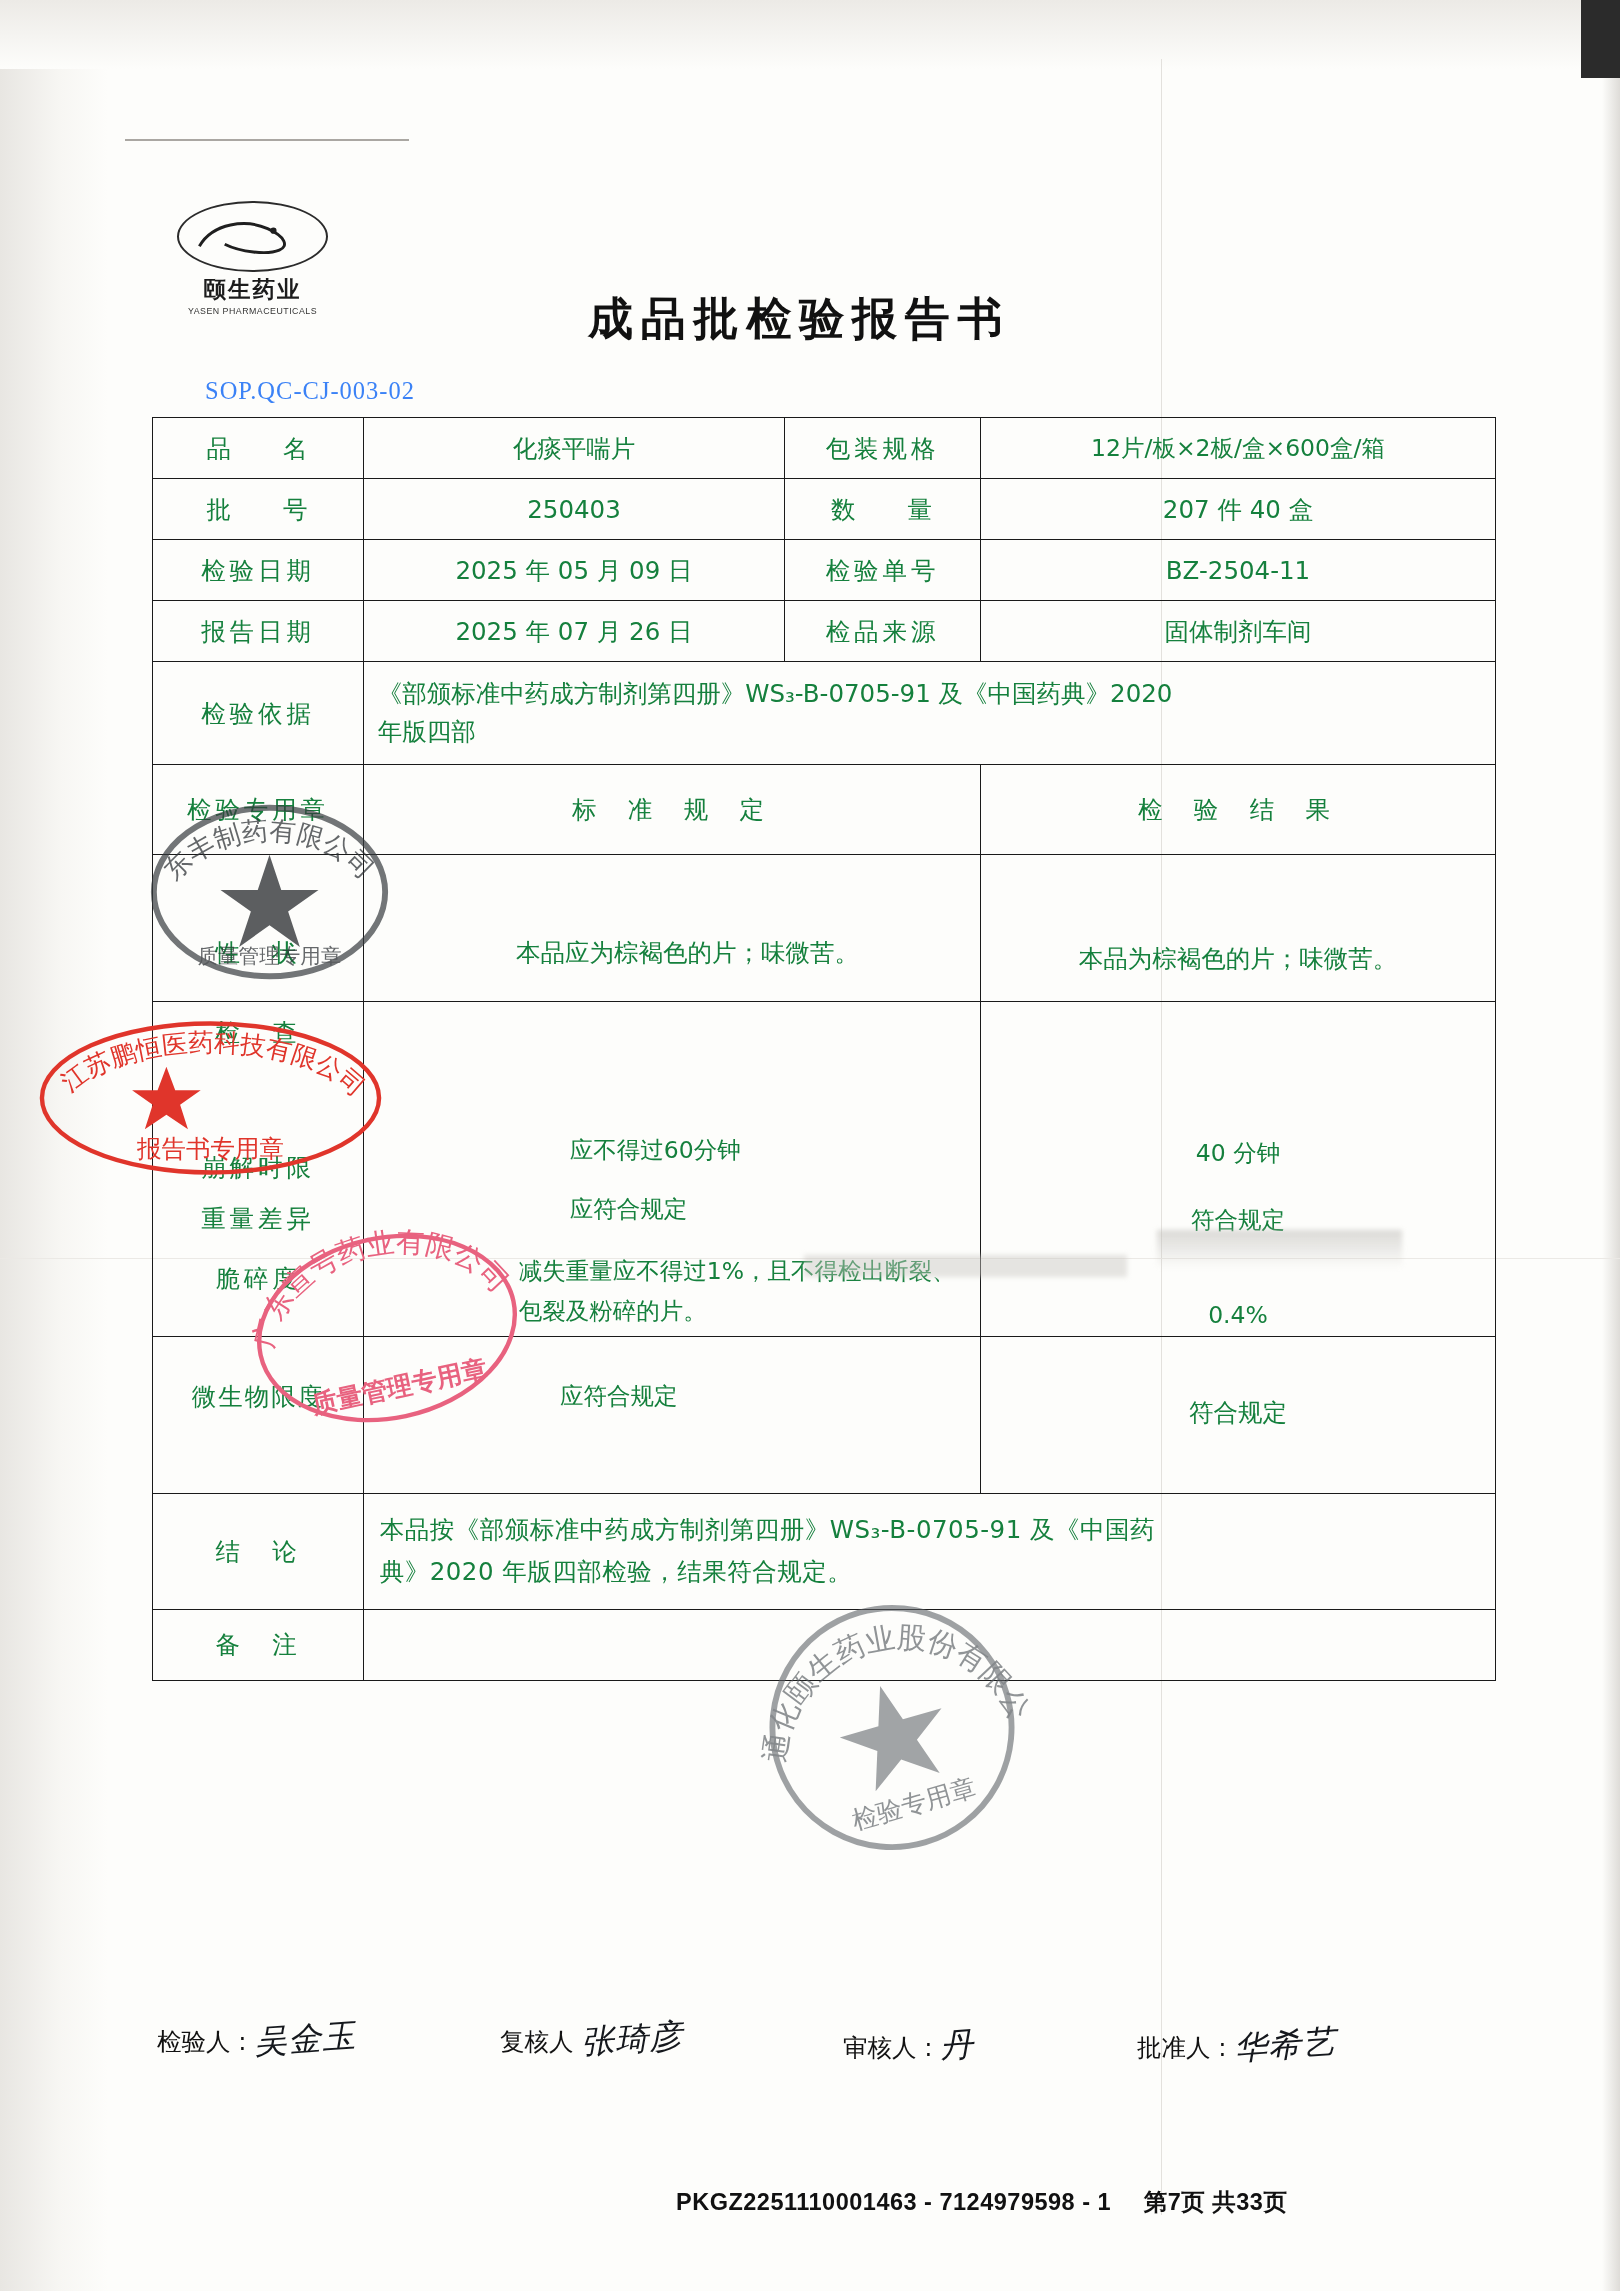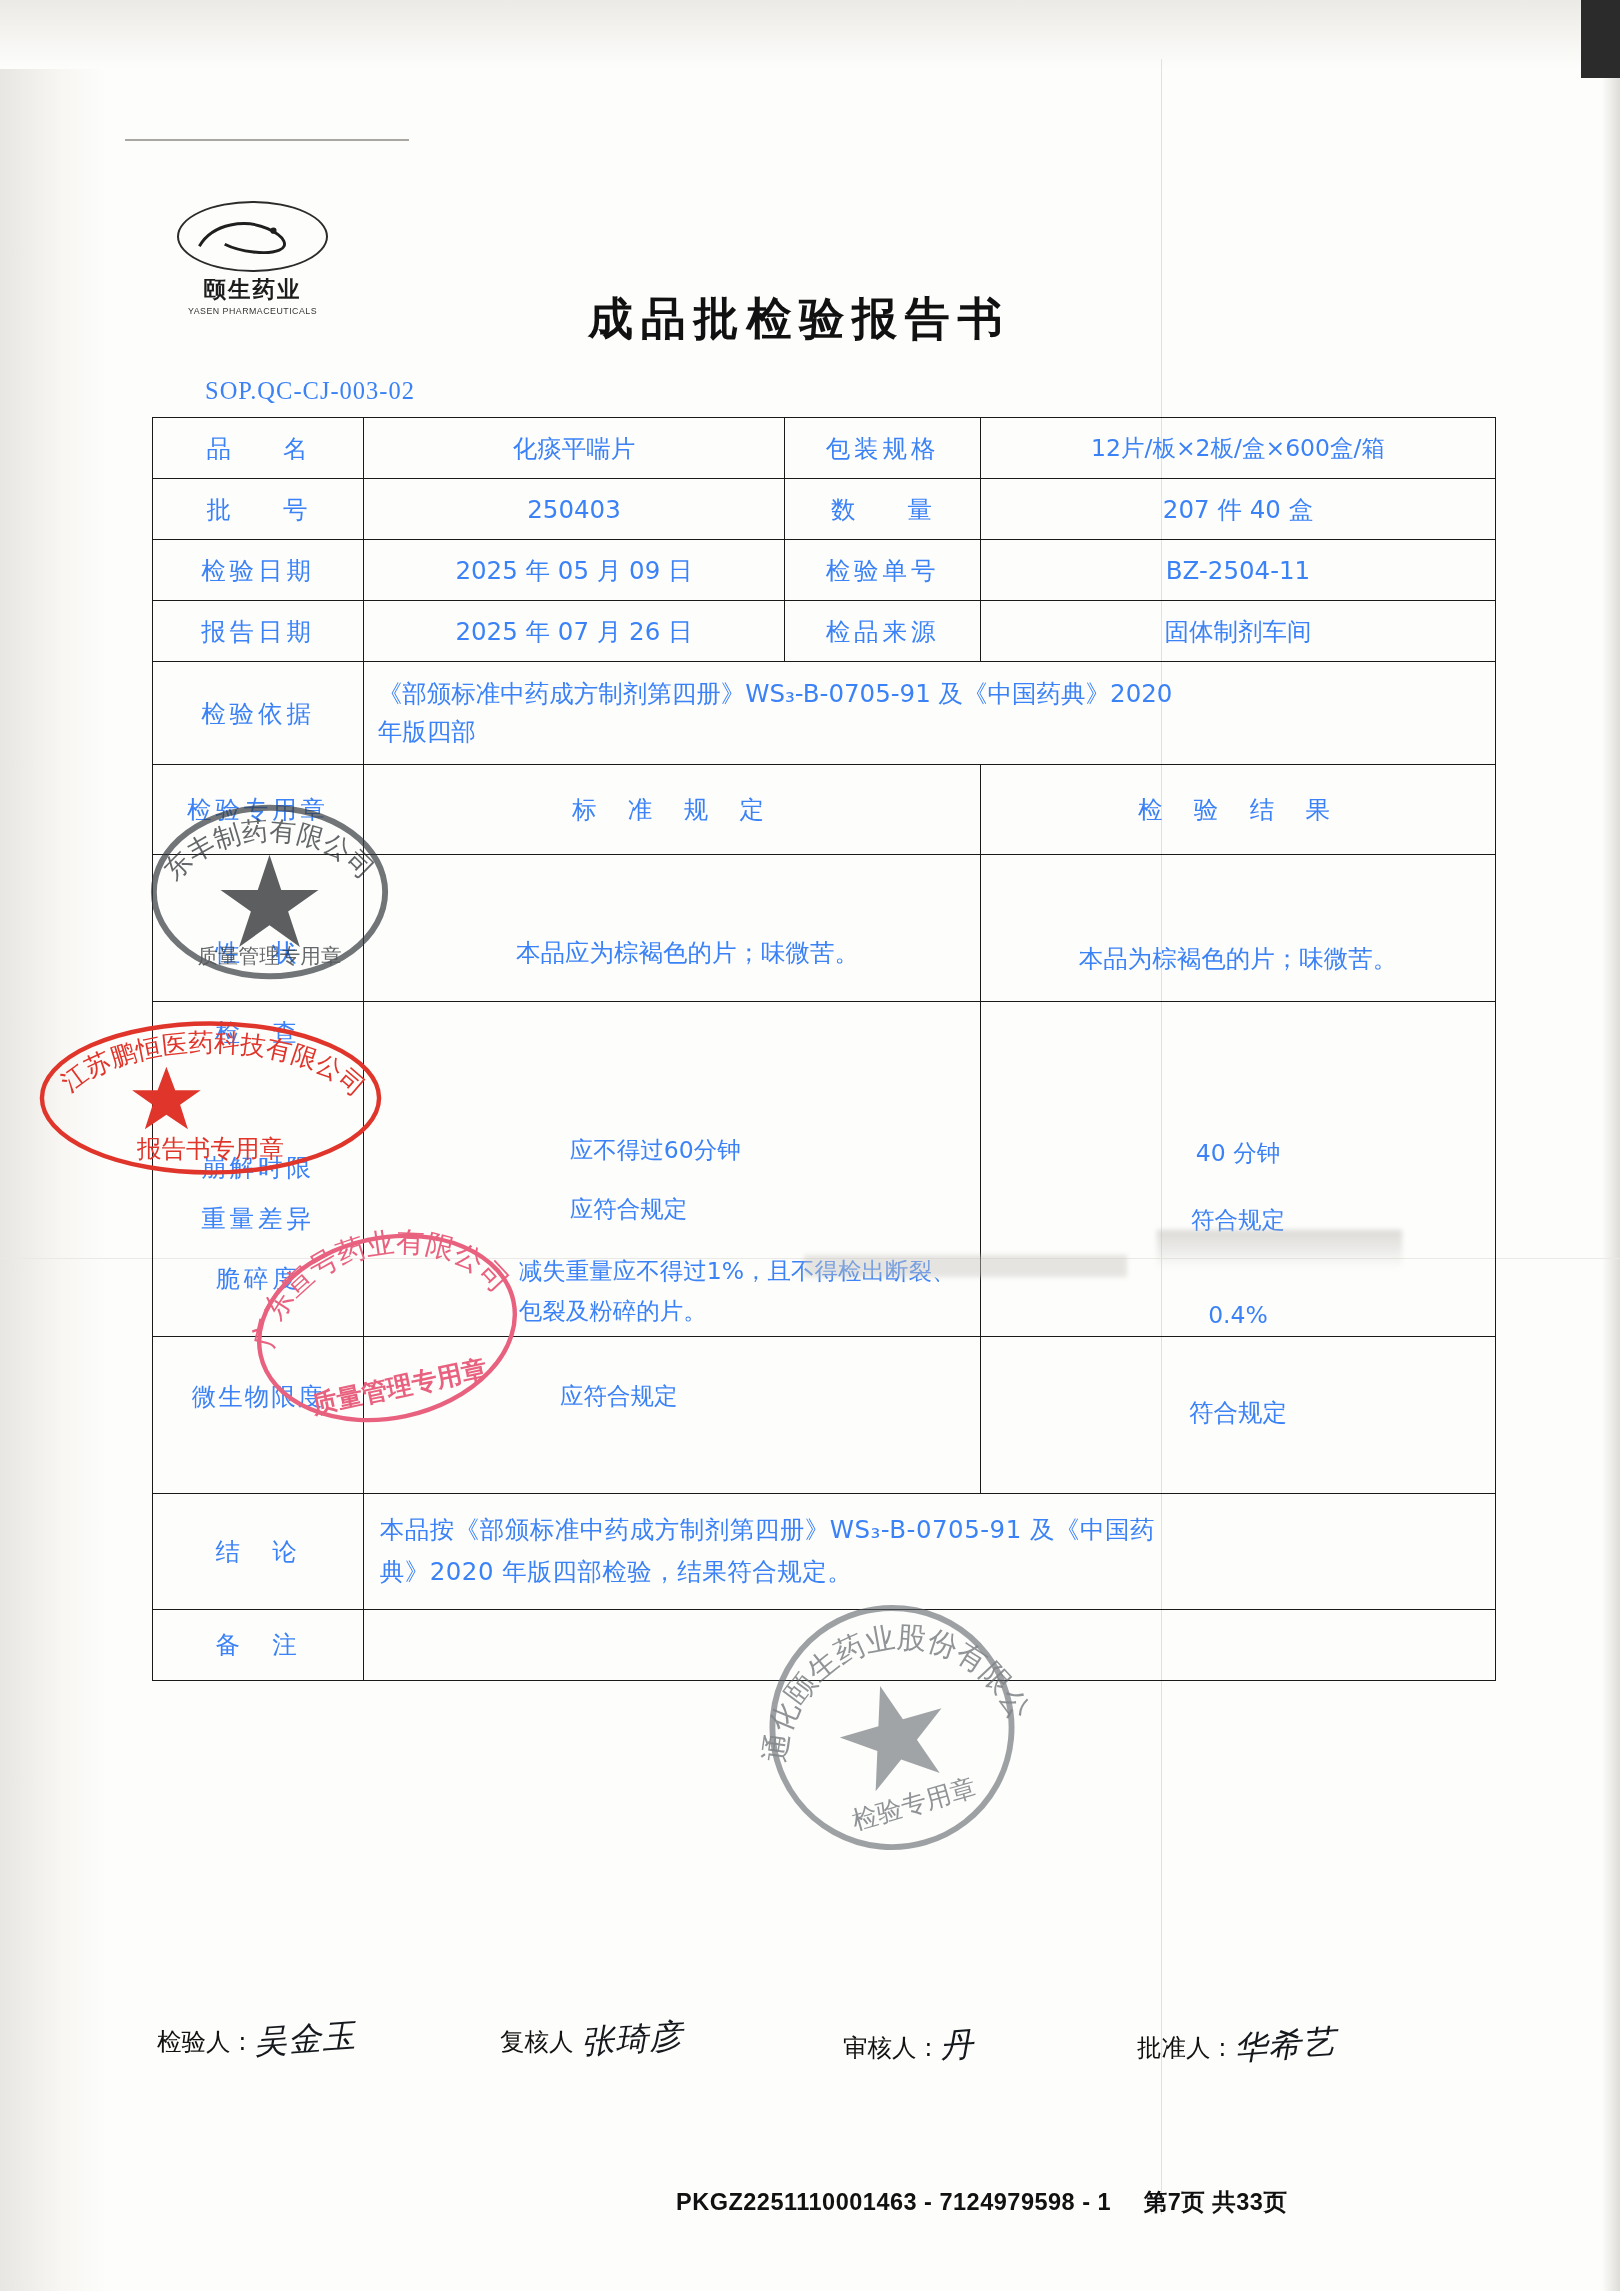--- a/index.html
+++ b/index.html
@@ -127,21 +127,21 @@
     top: 417px;
     width: 1343px;
     border-collapse: collapse;
     table-layout: fixed;
   }
   .tbl td {
     border: 1.6px solid #1a1a1a;
     padding: 0 9.8px;
     font-family: "DejaVu Sans", sans-serif;
     font-size: 24.5px;
-    color: #3b82f6;
+    color: #15803d;
     vertical-align: middle;
   }
   .lbl {
     text-align: center;
     letter-spacing: 13.7px;
     padding-left: 21.6px !important;
     white-space: nowrap;
   }
   .lbl-tight {
     text-align: center;

